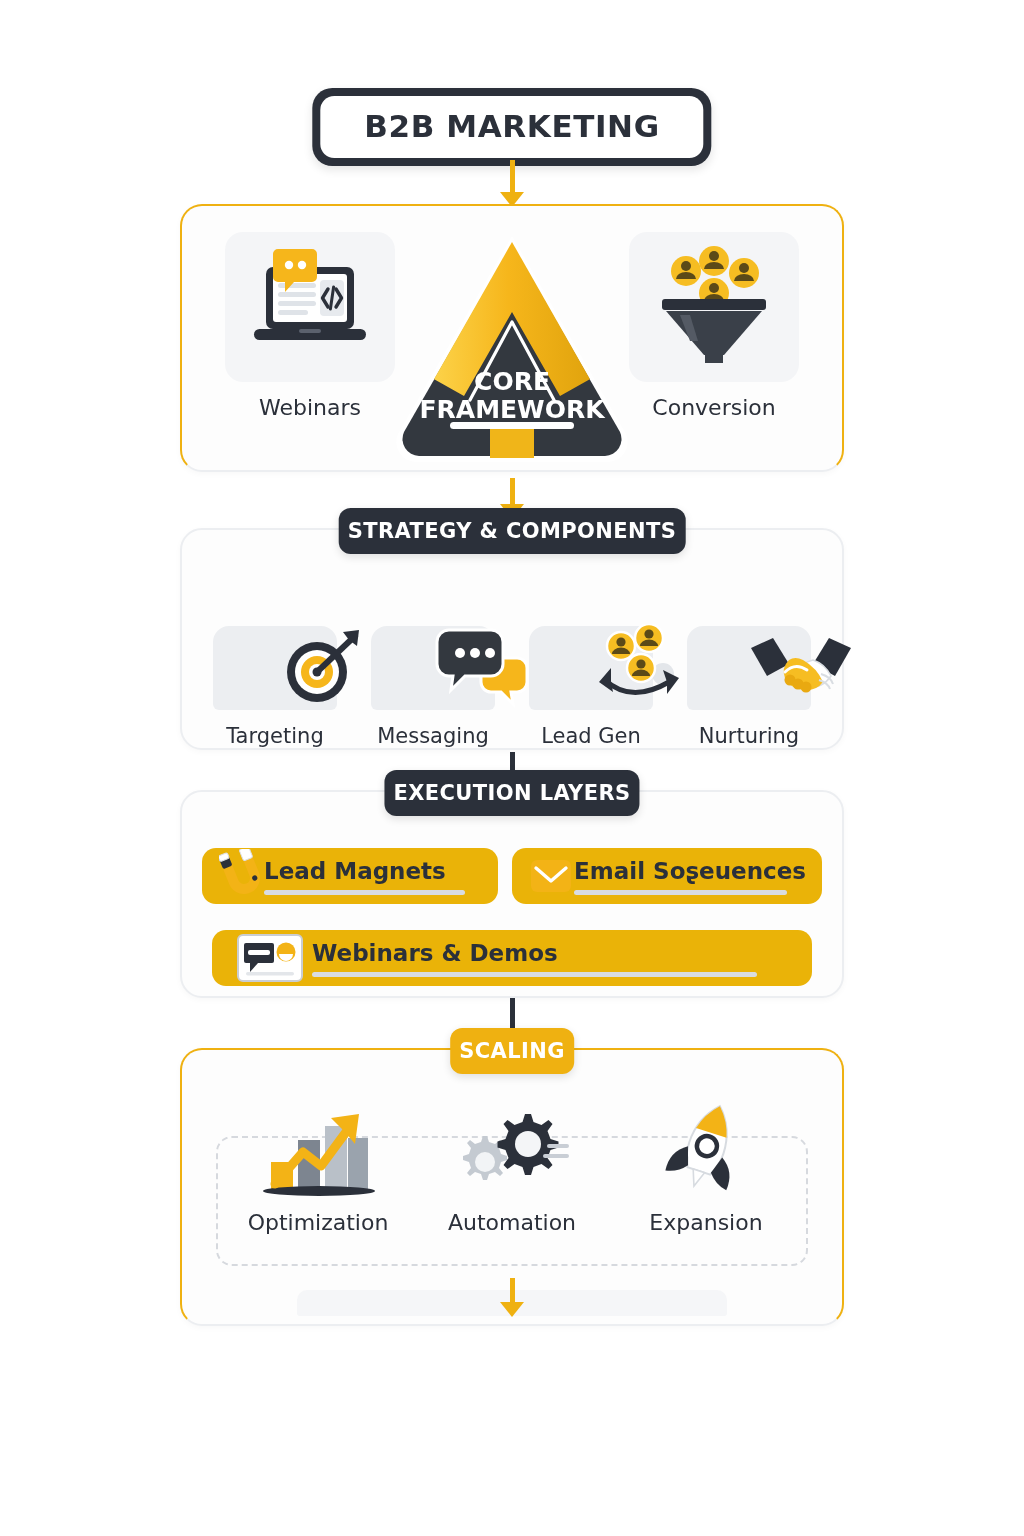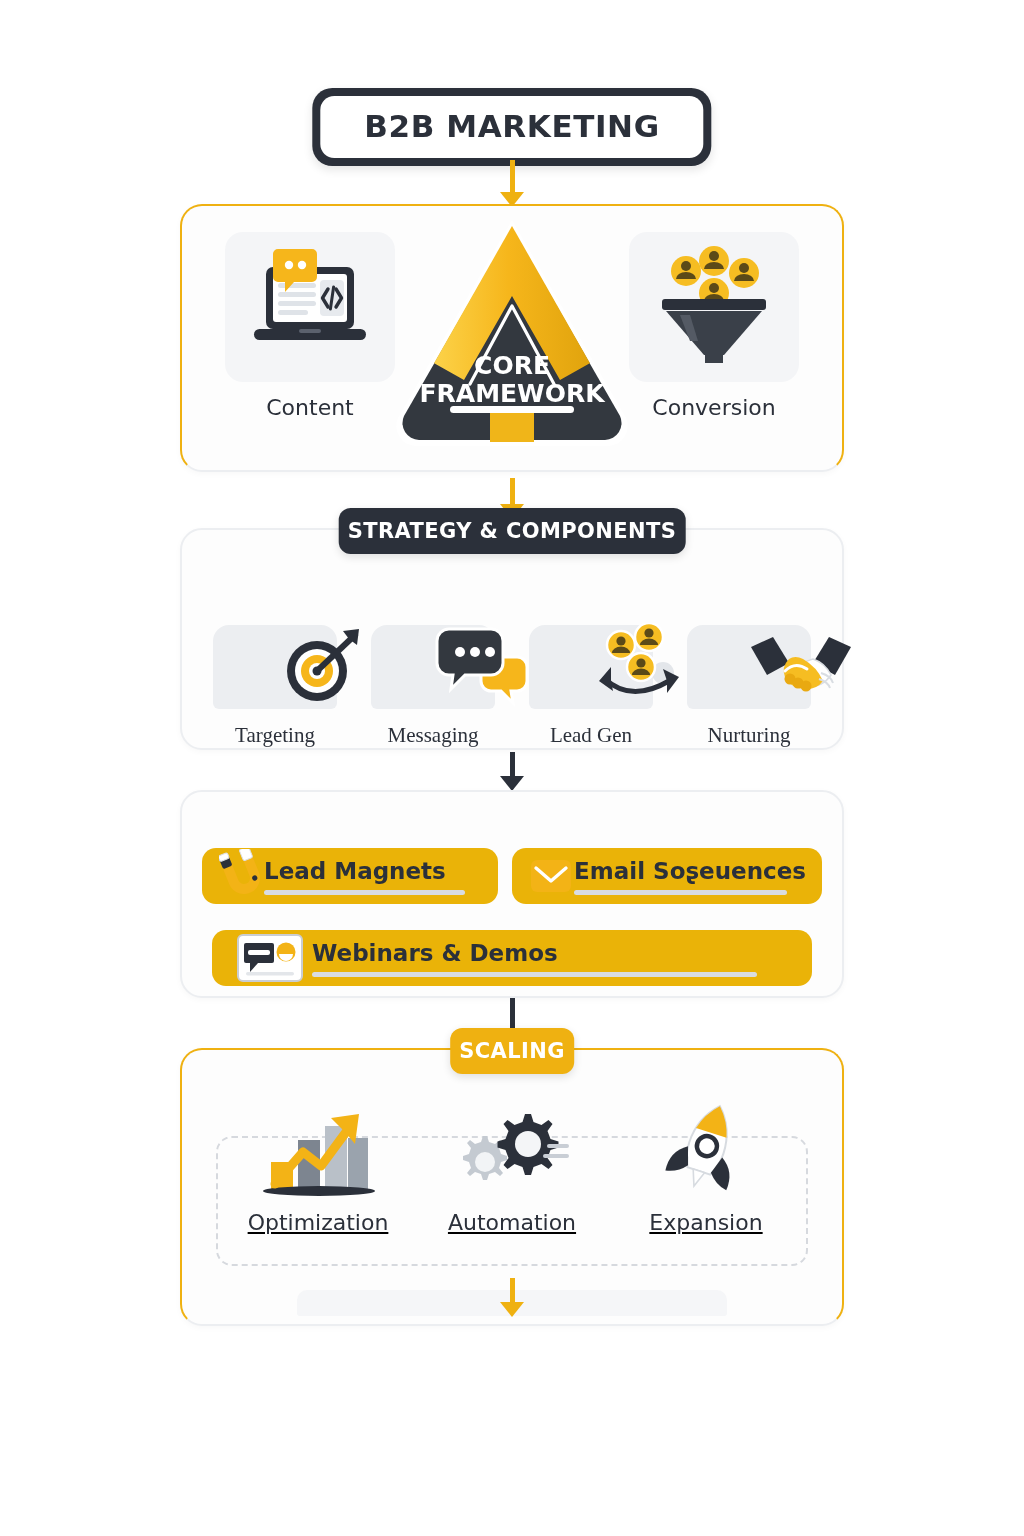--- a/index.html
+++ b/index.html
@@ -82,30 +82,30 @@
   .side-plate {
     width: 170px; height: 150px; border-radius: 18px;
     background: #f4f5f7;
     display: flex; align-items: center; justify-content: center;
   }
   .side-label { margin-top: 13px; font-size: 22px; color: #2b303a; font-weight: 500; }
 
   
   .triangle-box {
     position: absolute; left: 50%; transform: translateX(-50%);
-    top: 4px; width: 240px; height: 240px;
+    top: 20px; width: 240px; height: 240px;
   }
 
   
   #panel-strategy { top: 528px; height: 222px; }
   .strategy-grid {
     display: flex; justify-content: space-around; align-items: flex-end;
     padding: 62px 14px 0; height: 100%;
   }
-  .strat-item { width: 150px; display: flex; flex-direction: column; align-items: center; font-family: Liberation Serif, serif; }
+  .strat-item { width: 150px; display: flex; flex-direction: column; align-items: center; }
   .strat-plate {
     width: 124px; height: 84px; border-radius: 16px 16px 6px 6px;
     background: #eceef1;
     display: flex; align-items: flex-end; justify-content: center;
     position: relative;
   }
   .strat-plate svg { position: absolute; bottom: 2px; }
   .strat-label { margin-top: 14px; font-size: 21px; color: #2b303a; font-weight: 500; white-space: nowrap; }
 
   
@@ -126,21 +126,21 @@
   
   #panel-scaling { top: 1048px; height: 278px; }
   .scale-dash {
     position: absolute; left: 34px; right: 34px; top: 86px; height: 130px;
     border: 2px dashed #d6d9de; border-radius: 16px;
   }
   .scale-grid {
     position: relative; display: flex; justify-content: center; gap: 14px;
     padding: 52px 40px 0;
   }
-  .scale-item { width: 180px; display: flex; flex-direction: column; align-items: center; text-decoration: underline; }
+  .scale-item { width: 180px; display: flex; flex-direction: column; align-items: center; }
   .scale-ico { height: 100px; display: flex; align-items: flex-end; justify-content: center; }
   .scale-label { margin-top: 8px; font-size: 22px; color: #2b303a; font-weight: 500; white-space: nowrap; }
   .scale-bottom-tray {
     position: absolute; left: 50%; transform: translateX(-50%);
     bottom: 8px; width: 430px; height: 26px;
     background: #f5f6f8; border-radius: 10px 10px 3px 3px;
   }
 </style>
 </head>
 <body>
@@ -183,21 +183,21 @@
 
               <rect x="10" y="82" width="112" height="11" rx="5.5" fill="#2b303a"></rect>
               <rect x="55" y="82" width="22" height="4" rx="2" fill="#5b616d"></rect>
 
               <path d="M34 2 h34 a5 5 0 0 1 5 5 v23 a5 5 0 0 1 -5 5 h-18 l-9 10 v-10 h-7 a5 5 0 0 1 -5 -5 v-23 a5 5 0 0 1 5 -5 z" fill="#f6b61b"></path>
               <circle cx="45" cy="18" r="4.2" fill="#ffffff"></circle>
               <circle cx="58" cy="18" r="4.2" fill="#ffffff"></circle>
             </svg>
           </span>
         </div>
-        <div class="side-label">Content</div>
+        <div class="side-label">Webinars</div>
       </div>
 
       <div class="side-item">
         <div class="side-plate">
           <span>
             <svg width="128" height="120" viewBox="0 0 128 120">
 
               <g>
                 <circle cx="36" cy="26" r="15" fill="#f6bd22"></circle>
                 <circle cx="36" cy="21" r="5" fill="#5b4a18"></circle>
@@ -361,20 +361,21 @@
       </div>
     </div>
   </div>
 
   <div class="arrow dark" style="top:752px;">
     <div class="stem" style="height:24px;"></div>
     <div class="head"></div>
   </div>
 
   <div class="panel" id="panel-execution">
+    <div class="chip">EXECUTION LAYERS</div>
     <div class="exec-rows">
 
       <div class="exec-line">
         <div class="exec-card">
           <span class="exec-ico">
             <svg width="44" height="54" viewBox="0 0 44 54">
               <g transform="rotate(-22 22 27)">
                 <path d="M8 6 h10 v24 a6 6 0 0 0 12 0 V6 h10 v24 a16 16 0 0 1 -32 0 Z" fill="#f3b316"></path>
                 <rect x="8" y="2" width="10" height="12" rx="2" fill="#2b303a"></rect>
                 <rect x="30" y="2" width="10" height="12" rx="2" fill="#ffffff" stroke="#dcdfe4" stroke-width="1"></rect>

